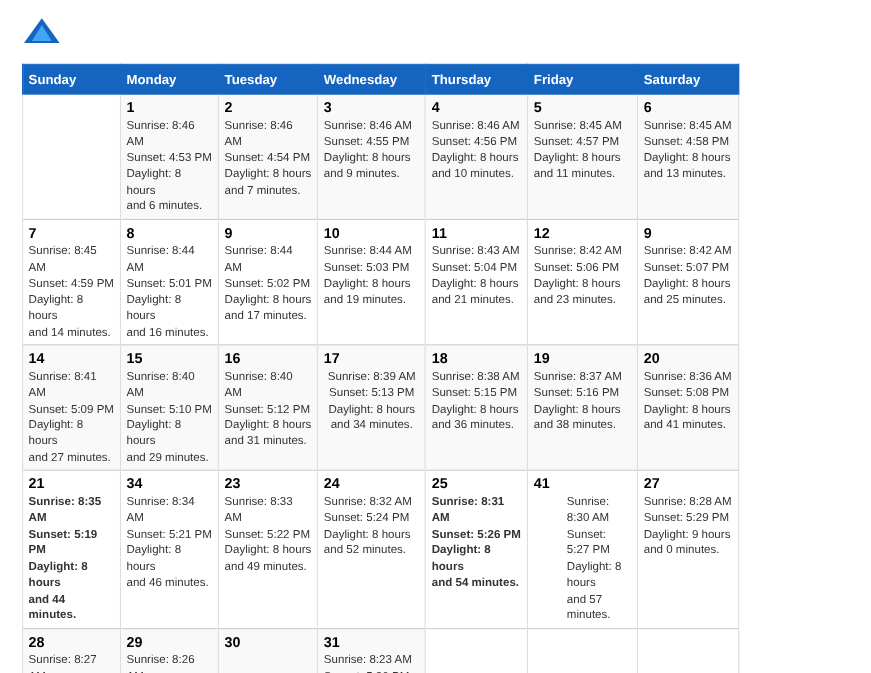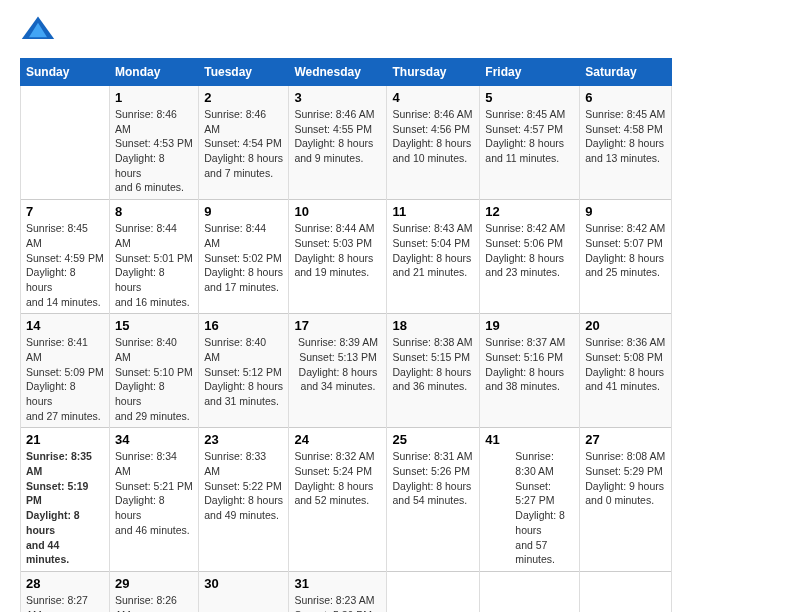--- a/index.html
+++ b/index.html
@@ -310,35 +310,35 @@
           </td>
           <td>
             <span class="day-number">24</span>
             <div class="cell-text" style="white-space: pre-line;">Sunrise: 8:32 AM
 Sunset: 5:24 PM
 Daylight: 8 hours
 and 52 minutes.</div>
           </td>
           <td>
             <span class="day-number">25</span>
-            <div class="cell-text" style="white-space: pre-line;">Sunrise: 8:31 AM
+            <div class="cell-text" style="white-space: pre-line; font-weight: bold;">Sunrise: 8:31 AM
 Sunset: 5:26 PM
 Daylight: 8 hours
 and 54 minutes.</div>
           </td>
           <td>
             <span class="day-number">41</span>
             <div class="cell-text" style="white-space: pre-line; margin-left: 30px;">Sunrise: 8:30 AM
 Sunset: 5:27 PM
 Daylight: 8 hours
 and 57 minutes.</div>
           </td>
           <td>
             <span class="day-number">27</span>
-            <div class="cell-text" style="white-space: pre-line;">Sunrise: 8:08 AM
+            <div class="cell-text" style="white-space: pre-line;">Sunrise: 8:28 AM
 Sunset: 5:29 PM
 Daylight: 9 hours
 and 0 minutes.</div>
           </td>
         </tr>
         <tr>
           <td>
             <span class="day-number">28</span>
             <div class="cell-text" style="white-space: pre-line;">Sunrise: 8:27 AM
 Sunset: 5:31 PM

